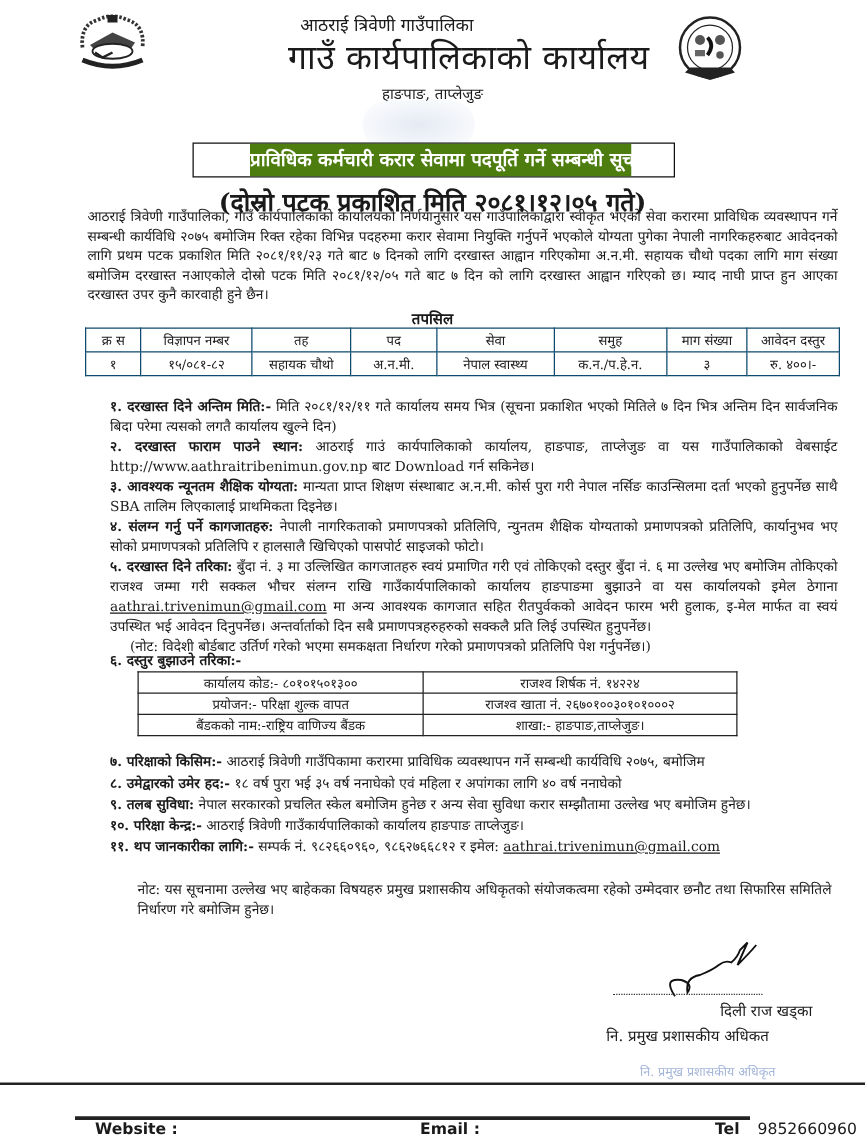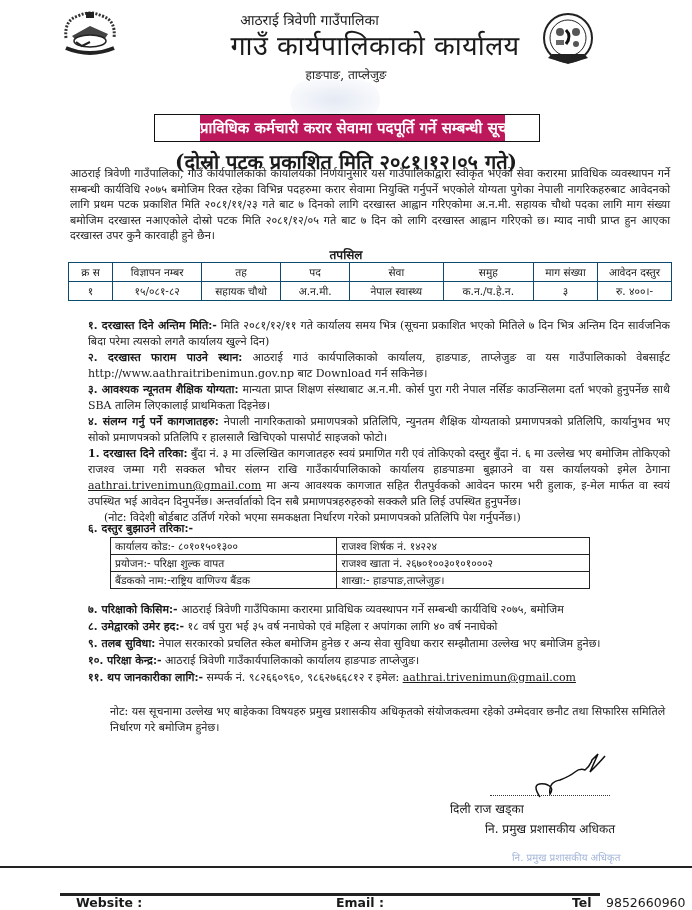--- a/index.html
+++ b/index.html
@@ -6,36 +6,36 @@
   body { width:692px; height:910px; position:relative; overflow:hidden;
          font-family:"DejaVu Serif", "Liberation Serif", serif; color:#1a1a1a; }
   .abs { position:absolute; }
   .logo { position:absolute; }
   .hdr-small { position:absolute; left:0; width:619px; top:10px; text-align:center; font-size:14px; }
   .hdr-big { position:absolute; left:0; width:692px; top:26px; text-align:center; font-size:27px; font-weight:normal; letter-spacing:0.3px;margin-left:29px; }
   .hdr-addr { position:absolute; left:0; width:692px; top:66px; text-align:center; font-size:12px; }
   .stamp-faint { position:absolute; left:290px; top:80px; width:90px; height:40px; border-radius:40px;
                  background:radial-gradient(ellipse, rgba(150,170,210,0.25), rgba(255,255,255,0)); }
   .title-bar { position:absolute; left:154px; top:114px; width:386px; height:28px; border:1.5px solid #111; box-sizing:border-box; }
-  .title-bar .inner { position:absolute; left:45px; right:34px; top:0; bottom:0; background:#be185d; color:#fff;
+  .title-bar .inner { position:absolute; left:45px; right:34px; top:0; bottom:0; background:#4d7c0f; color:#fff;
                       font-size:15px; font-weight:bold; text-align:center; line-height:26px; white-space:nowrap; }
   .subtitle { position:absolute; left:0; width:692px; top:148px; text-align:center; font-size:20px; font-weight:bold; }
   .para { position:absolute; left:70px; width:600px; top:166px; font-size:11px; line-height:15.5px; text-align:justify; }
   .tapasil { position:absolute; left:0; width:692px; top:246px; text-align:center; font-size:12px; font-weight:bold; }
   table.jobs { position:absolute; left:68px; top:262px; width:604px; border-collapse:collapse; font-size:10.5px; }
   table.jobs td, table.jobs th { border:1px solid #0c4a6e; text-align:center; height:18px; padding:0 2px; font-weight:normal; }
   .list { position:absolute; left:88px; width:582px; font-size:11px; line-height:16px; text-align:justify; }
   .list b { font-weight:bold; }
   .ind { padding-left:16px; display:block; }
   table.fee { position:absolute; left:110px; top:537px; width:480px; border-collapse:collapse; font-size:10.5px; }
-  table.fee td { border:1px solid #222; height:16px; padding:0 4px; text-align:left; }
+  table.fee td { border:1px solid #222; height:16px; padding:0 15px; text-align:center; }
   .u { text-decoration:underline; }
   .note { position:absolute; left:110px; width:560px; top:704px; font-size:11px; line-height:16px; }
   .sig-line { position:absolute; left:490px; top:795px; width:120px; border-top:1px dotted #333; }
-  .sig-name { position:absolute; left:450px; width:200px; top:800px; text-align:left; font-size:12px; }
+  .sig-name { position:absolute; left:450px; width:200px; top:800px; text-align:right; font-size:12px; }
   .sig-title { position:absolute; left:450px; width:200px; top:820px; text-align:center; font-size:12px; }
   .blue-stamp { position:absolute; left:512px; top:850px; width:168px; height:16px; color:#7b95c8; font-size:10px; opacity:0.7; white-space:nowrap; overflow:hidden; }
   .footer-topline { position:absolute; left:0; top:866px; width:692px; height:2px; background:#222; }
   .footer { position:absolute; left:0; top:892px; width:552px; height:24px; font-family:"DejaVu Sans","Liberation Sans",sans-serif; font-size:12.5px; }
   .footer .lbl { font-weight:bold; }
   .footer .val { font-style:italic; text-decoration:underline;margin-top:30px; }
   .footer-bottomline { position:absolute; left:60px; top:893px; width:540px; height:3px; background:#222; }
 </style>
 </head>
 <body>
@@ -112,21 +112,21 @@
 </div>
 <div class="list" style="top:382px">
   <b>३. आवश्यक न्यूनतम शैक्षिक योग्यता:</b>
   <span>मान्यता प्राप्त शिक्षण संस्थाबाट अ.न.मी. कोर्स पुरा गरी नेपाल नर्सिङ काउन्सिलमा दर्ता भएको हुनुपर्नेछ साथै SBA तालिम लिएकालाई प्राथमिकता दिइनेछ।</span>
 </div>
 <div class="list" style="top:414px">
   <b>४. संलग्न गर्नु पर्ने कागजातहरु:</b>
   <span>नेपाली नागरिकताको प्रमाणपत्रको प्रतिलिपि, न्युनतम शैक्षिक योग्यताको प्रमाणपत्रको प्रतिलिपि, कार्यानुभव भए सोको प्रमाणपत्रको प्रतिलिपि र हालसालै खिचिएको पासपोर्ट साइजको फोटो।</span>
 </div>
 <div class="list" style="top:446px">
-  <b>1. दरखास्त दिने तरिका:</b>
+  <b>५. दरखास्त दिने तरिका:</b>
   <span>बुँदा नं. ३ मा उल्लिखित कागजातहरु स्वयं प्रमाणित गरी एवं तोकिएको दस्तुर बुँदा नं. ६ मा उल्लेख भए बमोजिम तोकिएको राजश्व जम्मा गरी सक्कल भौचर संलग्न राखि गाउँकार्यपालिकाको कार्यालय हाङपाङमा बुझाउने वा यस कार्यालयको इमेल ठेगाना</span>
   <a class="u" style="color:#1a1a1a">aathrai.trivenimun@gmail.com</a>
   <span>मा अन्य आवश्यक कागजात सहित रीतपुर्वकको आवेदन फारम भरी हुलाक, इ-मेल मार्फत वा स्वयं उपस्थित भई आवेदन दिनुपर्नेछ। अन्तर्वार्ताको दिन सबै प्रमाणपत्रहरुहरुको सक्कलै प्रति लिई उपस्थित हुनुपर्नेछ।</span>
   <span class="ind">(नोट: विदेशी बोर्डबाट उर्तिर्ण गरेको भएमा समकक्षता निर्धारण गरेको प्रमाणपत्रको प्रतिलिपि पेश गर्नुपर्नेछ।)</span>
 </div>
 <div class="list" style="top:521px">
   <b>६. दस्तुर बुझाउने तरिका:-</b>
 </div>
 
 <table class="fee">

